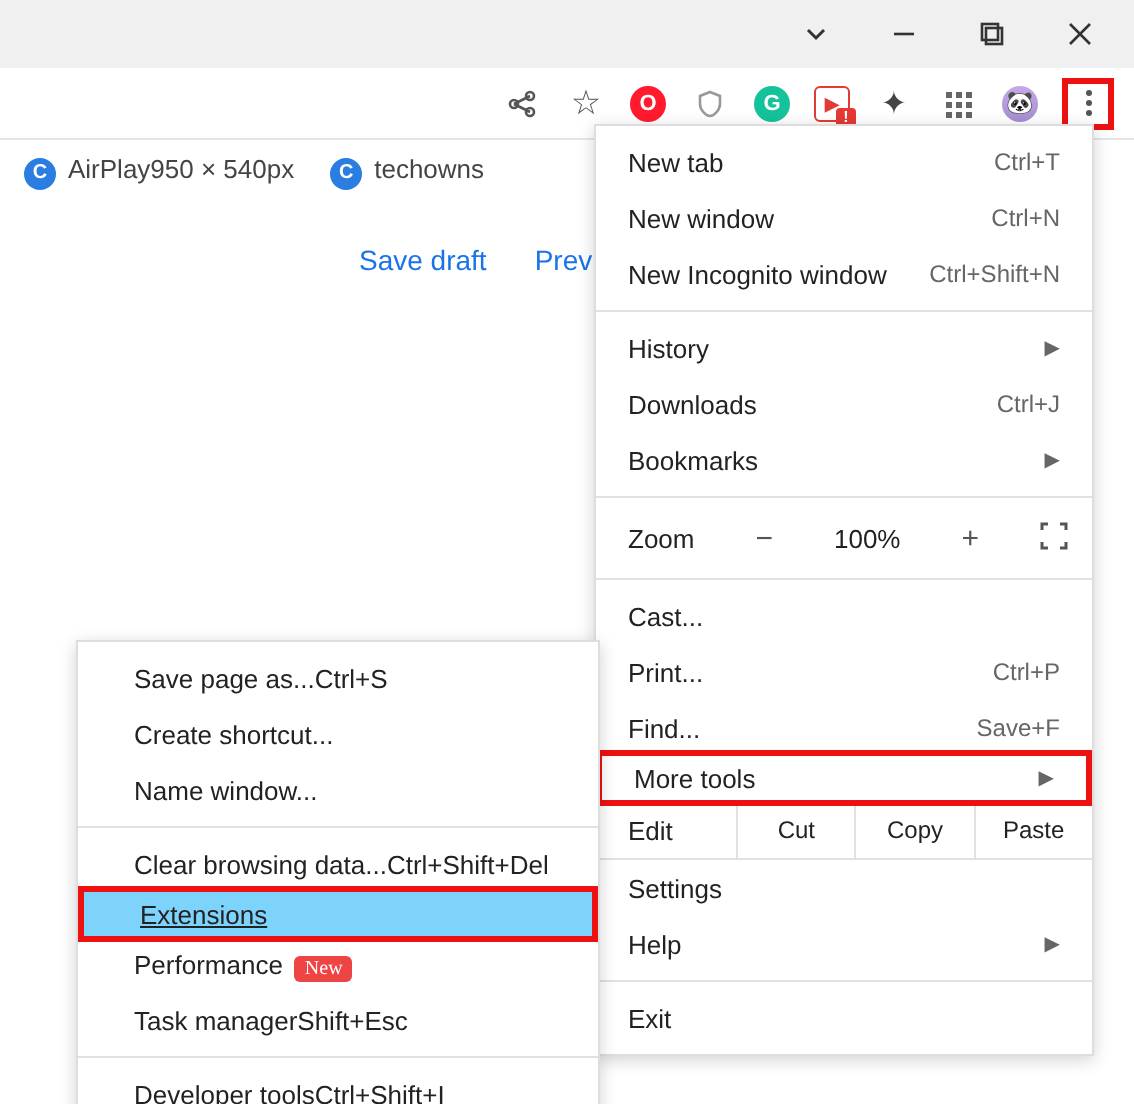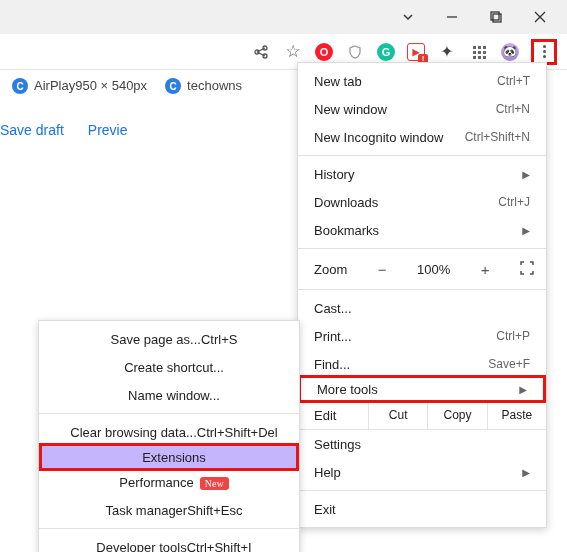--- a/index.html
+++ b/index.html
@@ -68,20 +68,21 @@
   }
   .favdot {
     width: 16px; height: 16px; border-radius: 50%;
     background: #2a7de1; color: #fff;
     display: inline-flex; align-items: center; justify-content: center;
     font-size: 10px; font-weight: bold; margin-right: 6px;
   }
   .pagearea {
     padding: 20px 0 0 0;
     display: flex;
+    justify-content: flex-end;
     padding-right: 260px;
   }
   .links { display: flex; gap: 24px; font-size: 14px; }
   .links span { color: #1a73e8; }
 
   .menu {
     position: absolute;
     top: 62px; right: 20px;
     width: 250px;
     background: #fff;
@@ -121,23 +122,23 @@
     width: 262px;
     background: #fff;
     border: 1px solid #ddd;
     box-shadow: 0 2px 8px rgba(0,0,0,0.18);
     z-index: 20;
     padding: 4px 0;
     font-size: 13px;
   }
   .srow {
     height: 28px; display: flex; align-items: center; padding: 0 18px 0 28px;
-    justify-content: center;
-  }
-  .srow.hl { border: 3px solid #e11; margin: -3px 0; background: #c4b5fd; position: relative; z-index: 2;}
+    justify-content: flex-start;
+  }
+  .srow.hl { border: 3px solid #e11; margin: -3px 0; background: #7dd3fc; position: relative; z-index: 2; text-decoration: underline;}
   .badge {
     background: #ef4444; color: #fff; font-size: 10px; padding: 1px 5px;
     border-radius: 3px; margin-left: 6px; font-family: Liberation Serif, serif;
   }
 </style>
 </head>
 <body>
 
 <div class="titlebar">
   <div class="tbtn">

